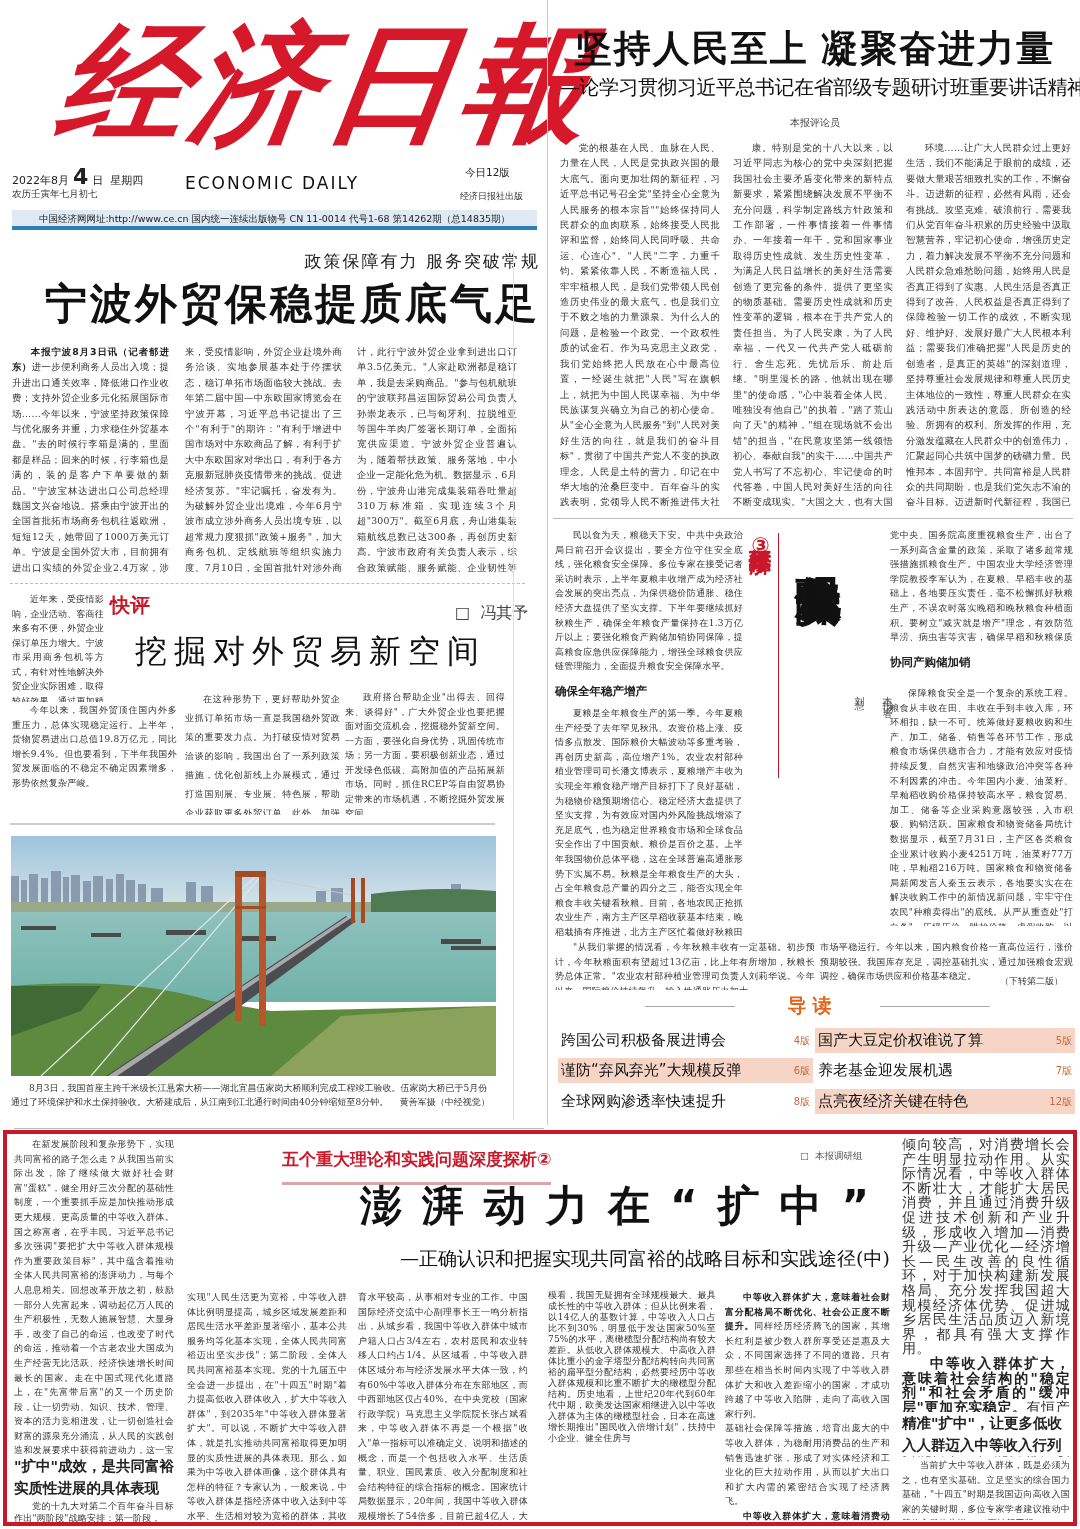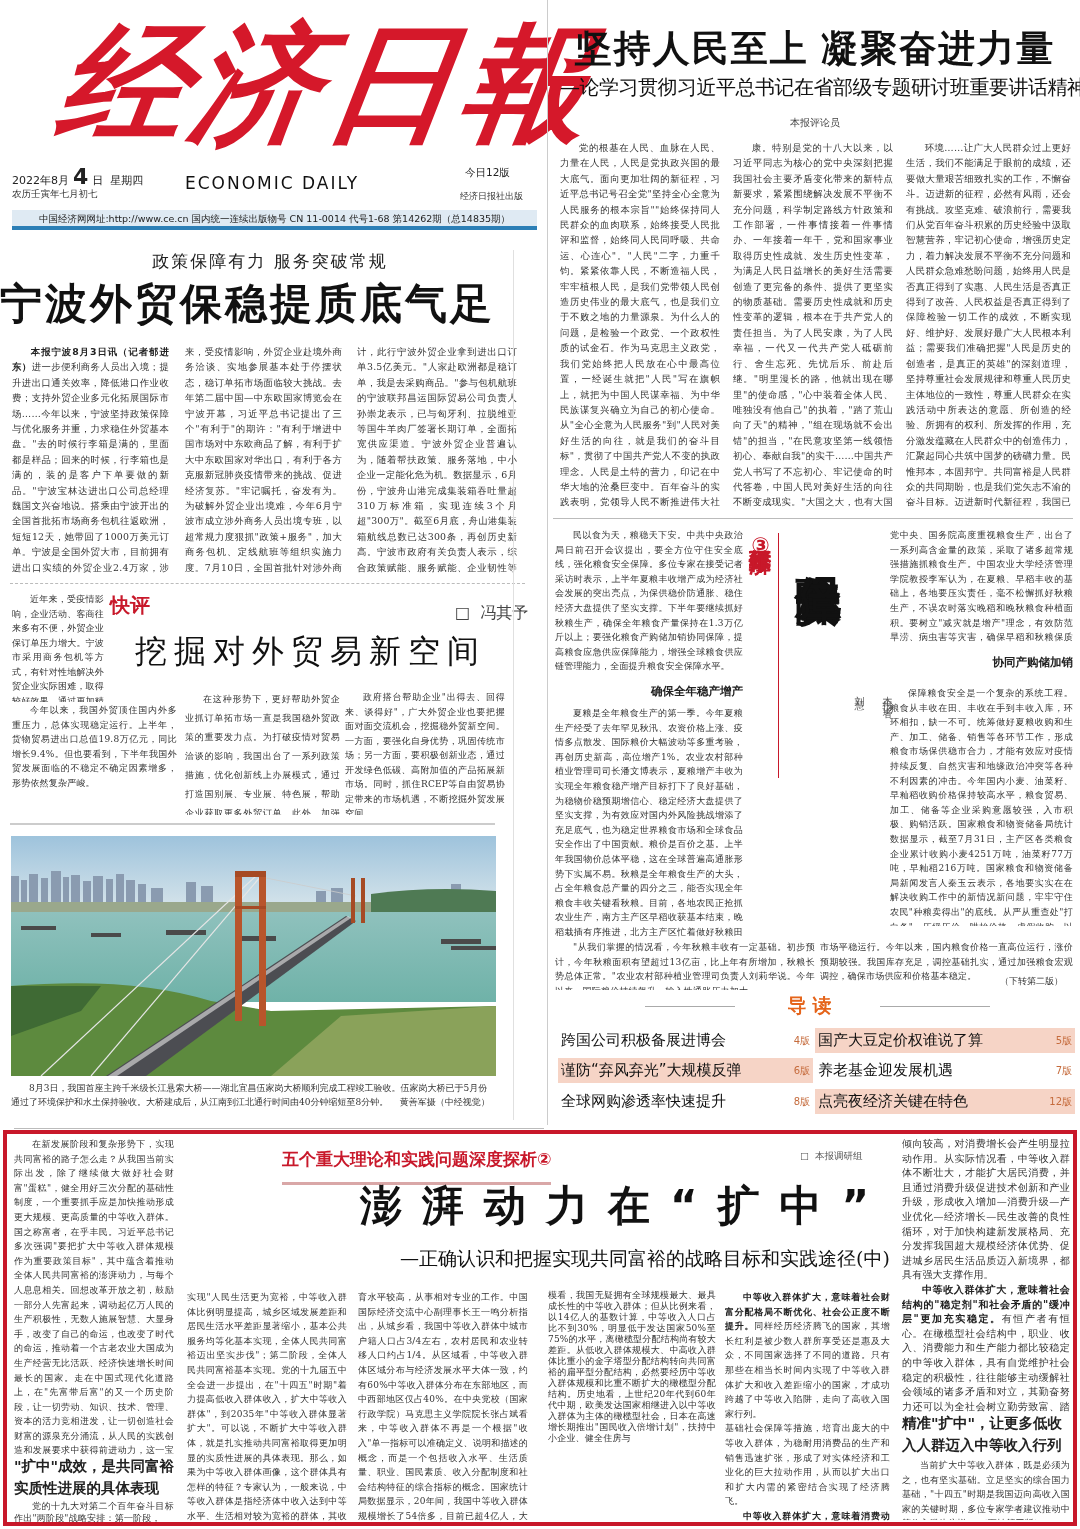--- a/index.html
+++ b/index.html
@@ -13,34 +13,34 @@
 .date-line{left:12px;top:164px;font-size:11px;font-family:"DejaVu Sans",sans-serif;color:#222}
 .date-big{font-size:22px;font-weight:bold;margin:0 4px}
 .lunar{left:12px;top:188px;font-size:9.5px;color:#333}
 .en-name{left:185px;top:173px;font-family:"DejaVu Sans",sans-serif;font-size:17px;letter-spacing:2px;color:#111}
 .publisher{left:460px;top:190px;font-size:9px;color:#333}
 .info-bar{left:12px;top:210px;width:525px;height:20px;background:#dfeaf3;border-bottom:4px solid #2c7fb6;font-family:"DejaVu Sans",sans-serif;font-size:9.5px;text-align:center;line-height:18px;color:#222}
 .main-title{left:560px;top:24px;width:510px;font-family:Liberation Sans, sans-serif;font-size:37px;font-weight:bold;text-align:center;letter-spacing:2px;color:#111;white-space:nowrap}
 .main-sub{left:560px;top:74px;width:510px;font-family:"DejaVu Serif",serif;font-size:20px;text-align:center;color:#111;white-space:nowrap;letter-spacing:-0.5px}
 .byline-c{left:560px;top:116px;width:510px;text-align:center;font-size:10px;color:#444}
 .col{position:absolute}
-.kicker{left:0;top:250px;width:540px;text-align:center;font-size:17px;letter-spacing:2px;color:#222}
-.ningbo-title{left:0;top:276px;width:540px;text-align:left;font-size:42px;font-weight:bold;letter-spacing:3px;color:#111;font-family:Liberation Serif, serif}
+.kicker{left:0;top:250px;width:540px;text-align:right;font-size:17px;letter-spacing:2px;color:#222}
+.ningbo-title{left:0;top:276px;width:540px;text-align:right;font-size:42px;font-weight:bold;letter-spacing:3px;color:#111;font-family:Liberation Serif, serif}
 .rule{position:absolute;height:1px;background:#bbb}
 .dotrule{position:absolute;border-top:1px dashed #bbb;height:0}
 .kuaiping{left:110px;top:592px;font-family:"DejaVu Sans",sans-serif;font-size:20px;font-weight:bold;color:#c8182a}
 .kp-author{left:455px;top:603px;font-size:16px;color:#444}
 .kp-title{left:135px;top:630px;font-family:"DejaVu Sans",sans-serif;font-size:32px;letter-spacing:7px;color:#111}
 .photo{left:11px;top:836px;width:485px;height:240px;overflow:hidden}
 .caption{left:11px;top:1081px;width:485px;font-size:9px;line-height:14px;color:#333}
 .vrule{position:absolute;width:1px;background:#ccc}
 .series-v{left:750px;top:533px;width:22px;font-family:"DejaVu Sans",sans-serif;font-size:22px;font-weight:bold;color:#c8182a;line-height:24.5px;text-align:center;writing-mode:vertical-rl;letter-spacing:0}
 .grain-title{left:790px;top:540px;width:60px;font-family:"DejaVu Sans",sans-serif;font-size:46px;font-weight:bold;color:#111;line-height:62px;writing-mode:vertical-rl;text-align:center}
 .reporter-v{left:852px;top:688px;font-size:10px;color:#555;writing-mode:vertical-rl;letter-spacing:4px;line-height:14px}
-.subhead{font-family:"DejaVu Sans",sans-serif;font-size:11.5px;font-weight:bold;color:#222;text-align:right}
+.subhead{font-family:"DejaVu Sans",sans-serif;font-size:11.5px;font-weight:bold;color:#222;text-align:left}
 .guide-head{left:545px;top:993px;width:535px;text-align:center;font-family:"DejaVu Sans",sans-serif;font-size:19px;font-weight:bold;color:#e5641a;letter-spacing:6px}
 .guide-line{position:absolute;height:1px;background:#aaa;top:1006px}
 .guide-item{position:absolute;height:25px;font-family:"DejaVu Sans",sans-serif;font-size:15px;color:#111;line-height:25px;padding-left:3px}
 .guide-item .pg{position:absolute;right:3px;top:0;font-size:10px;color:#c56b3c}
 .guide-item.hl{background:#f6d4c6}
 .feature-box{left:3px;top:1130px;width:1074px;height:396px;border:4px solid #c8182a}
 .series2{left:282px;top:1148px;font-family:"DejaVu Sans",sans-serif;font-size:17px;font-weight:bold;color:#c8182a;border-bottom:3px solid #d9a7a7;padding-bottom:11px;letter-spacing:0}
 .f-byline{left:800px;top:1150px;font-size:9.5px;color:#555}
 .f-title{left:360px;top:1178px;font-family:"DejaVu Sans",sans-serif;font-size:42px;font-weight:bold;letter-spacing:20px;color:#111;white-space:nowrap}
 .f-sub{left:400px;top:1246px;font-family:"DejaVu Serif",serif;font-size:19px;color:#111;white-space:nowrap}
@@ -230,21 +230,21 @@
     <p style="text-indent:0">育水平较高，从事相对专业的工作。中国国际经济交流中心副理事长王一鸣分析指出，从城乡看，我国中等收入群体中城市户籍人口占3/4左右，农村居民和农业转移人口约占1/4。从区域看，中等收入群体区域分布与经济发展水平大体一致，约有60%中等收入群体分布在东部地区，而中西部地区仅占40%。在中央党校（国家行政学院）马克思主义学院院长张占斌看来，中等收入群体不再是一个根据"收入"单一指标可以准确定义、说明和描述的概念，而是一个包括收入水平、生活质量、职业、国民素质、收入分配制度和社会结构特征的综合指标的概念。国家统计局数据显示，20年间，我国中等收入群体规模增长了54倍多，目前已超4亿人，大约1.4亿个家庭。从规</p>
   </div>
 <div class="col body-text" style="left:548px;top:1290px;width:168px;height:232px;overflow:hidden;font-size:9px;line-height:11px">
     <p style="text-indent:0">模看，我国无疑拥有全球规模最大、最具成长性的中等收入群体；但从比例来看，以14亿人的基数计算，中等收入人口占比不到30%，明显低于发达国家50%至75%的水平，离橄榄型分配结构尚有较大差距。从低收入群体规模大、中高收入群体比重小的金字塔型分配结构转向共同富裕的扁平型分配结构，必然要经历中等收入群体规模和比重不断扩大的橄榄型分配结构。历史地看，上世纪20年代到60年代中期，欧美发达国家相继进入以中等收入群体为主体的橄榄型社会，日本在高速增长期推出"国民收入倍增计划"，扶持中小企业、健全住房与</p>
   </div>
 <div class="col body-text" style="left:725px;top:1290px;width:165px;height:232px;overflow:hidden;font-size:9px;line-height:14.6px">
   <p><b class="boldp">中等收入群体扩大，意味着社会财富分配格局不断优化、社会公正度不断提升。</b><span>同样经历经济腾飞的国家，其增长红利是被少数人群所享受还是惠及大众，不同国家选择了不同的道路。只有那些在相当长时间内实现了中等收入群体扩大和收入差距缩小的国家，才成功跨越了中等收入陷阱，走向了高收入国家行列。</span></p>
   <p style="text-indent:0">基础社会保障等措施，培育出庞大的中等收入群体，为稳耐用消费品的生产和销售迅速扩张，形成了对实体经济和工业化的巨大拉动作用，从而以扩大出口和扩大内需的紧密结合实现了经济腾飞。</p>
   <p><b class="boldp">中等收入群体扩大，意味着消费动力更加澎湃。</b></p>
 </div>
-<div class="col body-text" style="left:902px;top:1137px;width:168px;height:345px;overflow:hidden;font-size:10px;line-height:14.6px">
+<div class="col body-text" style="left:902px;top:1137px;width:168px;height:345px;overflow:hidden;font-size:14px;line-height:14.6px">
   <p style="text-indent:0">倾向较高，对消费增长会产生明显拉动作用。从实际情况看，中等收入群体不断壮大，才能扩大居民消费，并且通过消费升级促进技术创新和产业升级，形成收入增加—消费升级—产业优化—经济增长—民生改善的良性循环，对于加快构建新发展格局、充分发挥我国超大规模经济体优势、促进城乡居民生活品质迈入新境界，都具有强大支撑作用。</p>
   <p><b class="boldp">中等收入群体扩大，意味着社会结构的"稳定剂"和社会矛盾的"缓冲层"更加充实稳定。</b><span>有恒产者有恒心。在橄榄型社会结构中，职业、收入、消费能力和生产能力都比较稳定的中等收入群体，具有自觉维护社会稳定的积极性，往往能够主动缓解社会领域的诸多矛盾和对立，其勤奋努力还可以为全社会树立勤劳致富、踏实肯干的良好形象和示范作用，从多方面维护经济社会的长治久安。</span></p>
 </div>
 <div class="col f-subhead" style="left:902px;top:1412px;width:168px;background:#fff">精准"扩中"，让更多低收入人群迈入中等收入行列</div>
 <div class="col body-text" style="left:902px;top:1458px;width:168px;height:62px;overflow:hidden;font-size:9px;line-height:14.6px;background:#fff">
     <p><span>当前扩大中等收入群体，既是必须为之，也有坚实基础。立足坚实的综合国力基础，"十四五"时期是我国迈向高收入国家的关键时期，多位专家学者建议推动中等收入群体倍增。</span> <span>（下转第三版）</span></p>
   </div>
 <div class="rule" style="left:14px;top:1128px;width:530px"></div>
 
 </body></html>

